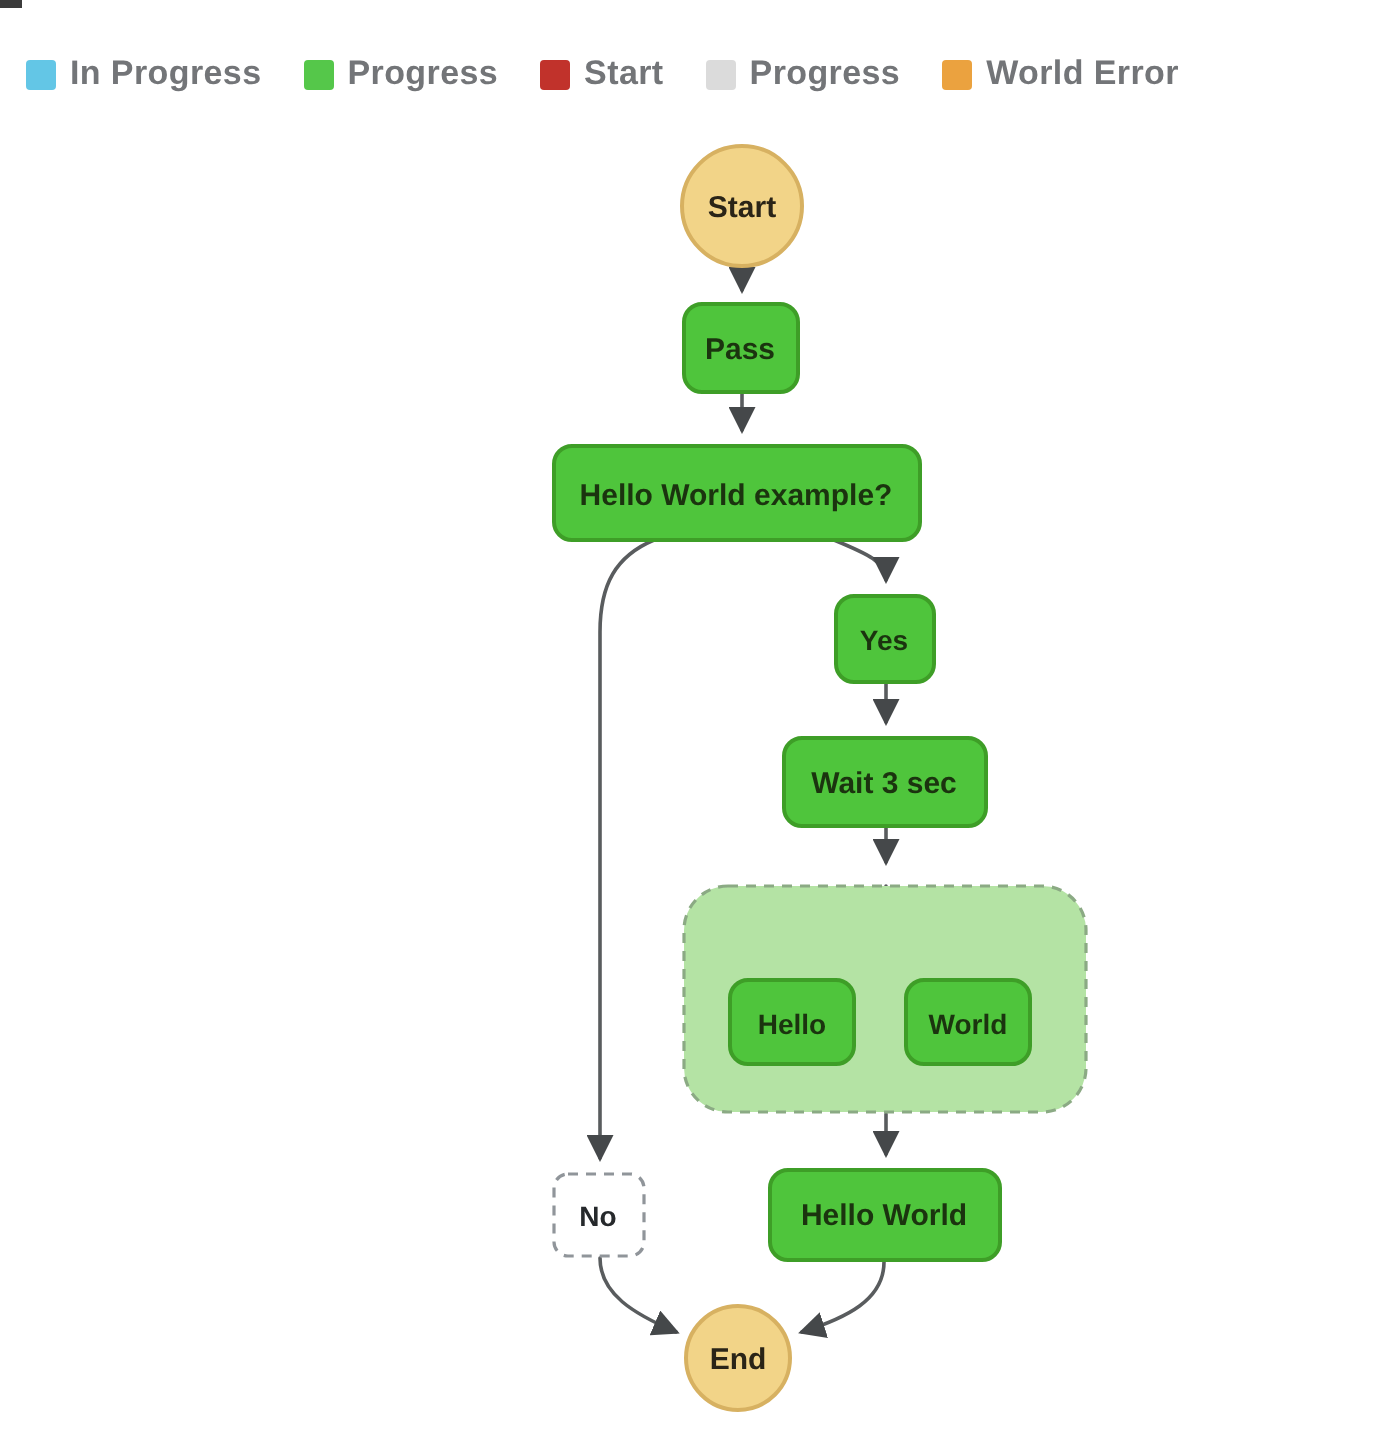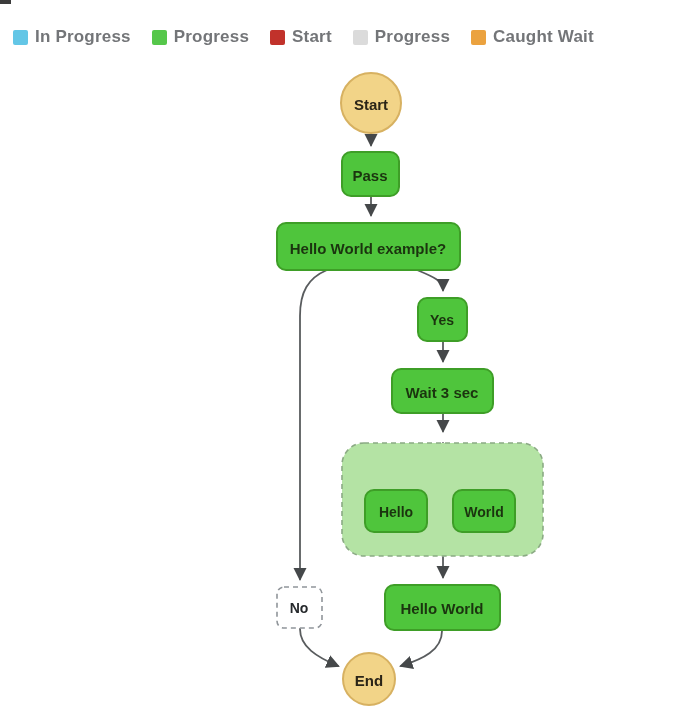--- a/index.html
+++ b/index.html
@@ -44,21 +44,21 @@
   <div class="legend-item">
     <span class="legend-swatch" style="background: rgb(193, 50, 43);"></span>
     <span class="legend-label">Start</span>
   </div>
   <div class="legend-item">
     <span class="legend-swatch" style="background: rgb(219, 219, 219);"></span>
     <span class="legend-label">Progress</span>
   </div>
   <div class="legend-item">
     <span class="legend-swatch" style="background: rgb(235, 162, 63);"></span>
-    <span class="legend-label">Caught Wait</span>
+    <span class="legend-label">World Error</span>
   </div>
 </div>
 
 <svg class="diagram-svg" width="700" height="722" viewBox="0 0 700 722" xmlns="http://www.w3.org/2000/svg">
   <defs>
     <marker id="arrow" viewBox="0 0 10 10" refX="8.5" refY="5" markerWidth="7.5" markerHeight="7.5" orient="auto-start-reverse">
       <path d="M0,0 L10,5 L0,10 z" fill="#45484A"></path>
     </marker>
   </defs>
 

